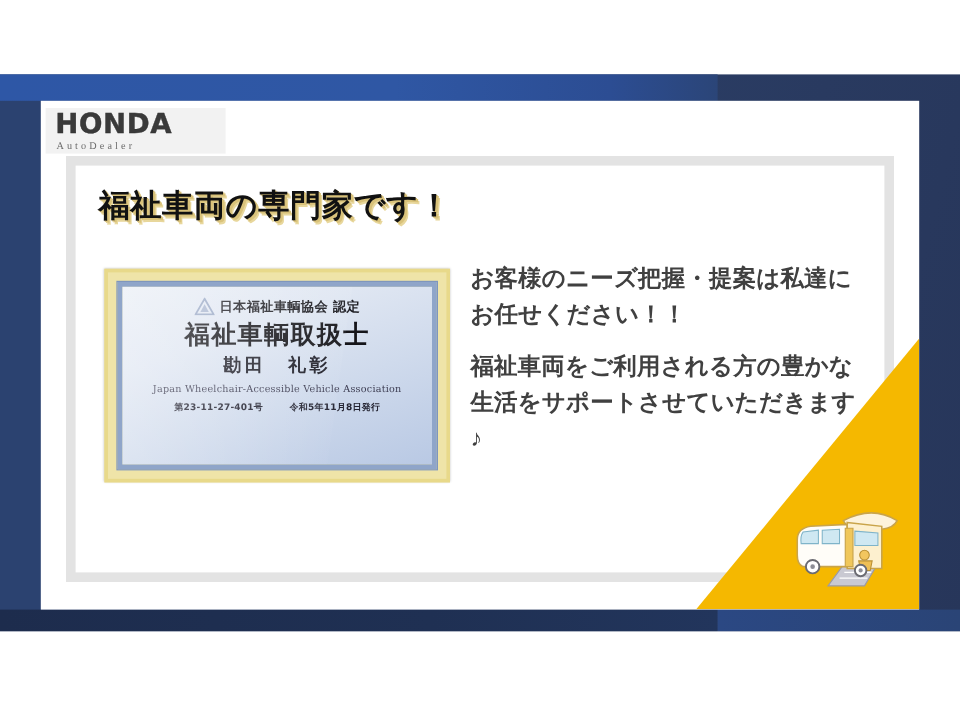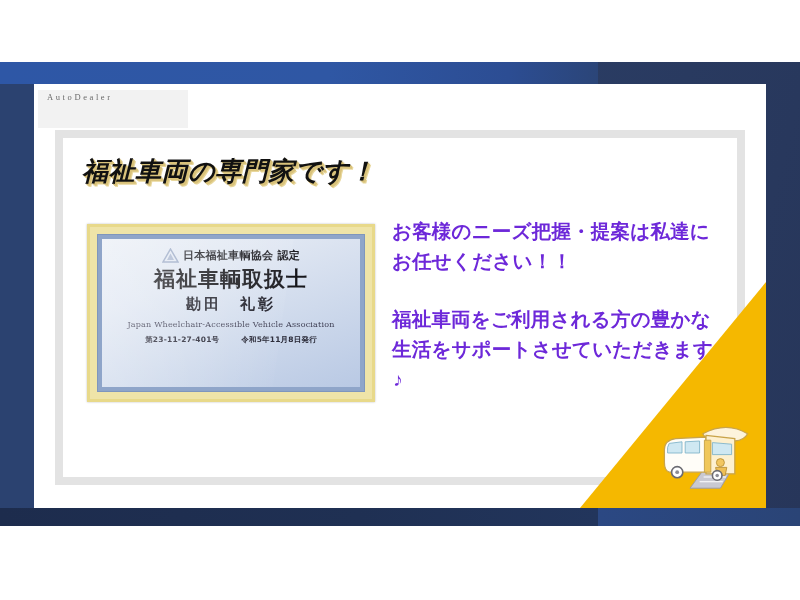--- a/index.html
+++ b/index.html
@@ -127,21 +127,20 @@
     font-family: "DejaVu Sans", "Liberation Sans", sans-serif;
     font-weight: bold;
     font-size: 26px;
     letter-spacing: 0.5px;
     color: #111111;
     text-shadow:
       2px 2px 0 #d9c27a,
       3px 3px 0 #e8d79c,
       1px 1px 0 #cbb36a;
     white-space: nowrap;
-    font-style: italic;
   }
 
   
   #certificate {
     position: absolute;
     left: 53px;
     top: 140px;
     width: 288px;
     height: 178px;
     background: #efe4a8;
@@ -232,28 +231,28 @@
     color: #242432;
     letter-spacing: 0.2px;
   }
 
   
   #body-text {
     position: absolute;
     left: 358px;
     top: 134px;
     width: 330px;
-    font-family: Liberation Mono, monospace;
+    font-family: Liberation Serif, serif;
     font-weight: bold;
     font-size: 19.5px;
     line-height: 30px;
-    color: #6d28d9;
+    color: #404040;
     letter-spacing: 0.2px;
   }
-  #body-text .para + .para { margin-top: 28px; }
+  #body-text .para + .para { margin-top: 14px; }
 
   
   #yellow-corner {
     position: absolute;
     right: 0;
     bottom: 0;
     width: 186px;
     height: 226px;
     background: #f5b800;
     clip-path: polygon(100% 0%, 100% 100%, 0% 100%);
@@ -276,20 +275,21 @@
   <div id="blue-accent"></div>
   <div id="blue-accent-bottom"></div>
   <div id="blue-accent-right"></div>
 
   <div id="card">
 
     <div id="card-inner-border"></div>
     <div id="card-inner-fill"></div>
 
     <div id="honda-logo">
+      <div id="honda-wordmark">HONDA</div>
       <div id="honda-sub">AutoDealer</div>
     </div>
 
     <div id="heading">福祉車両の専門家です！</div>
 
     <div id="certificate">
       <div id="cert-plate">
 
         <div class="cert-row1">
           <svg id="cert-logo-mark" viewBox="0 0 34 30">

